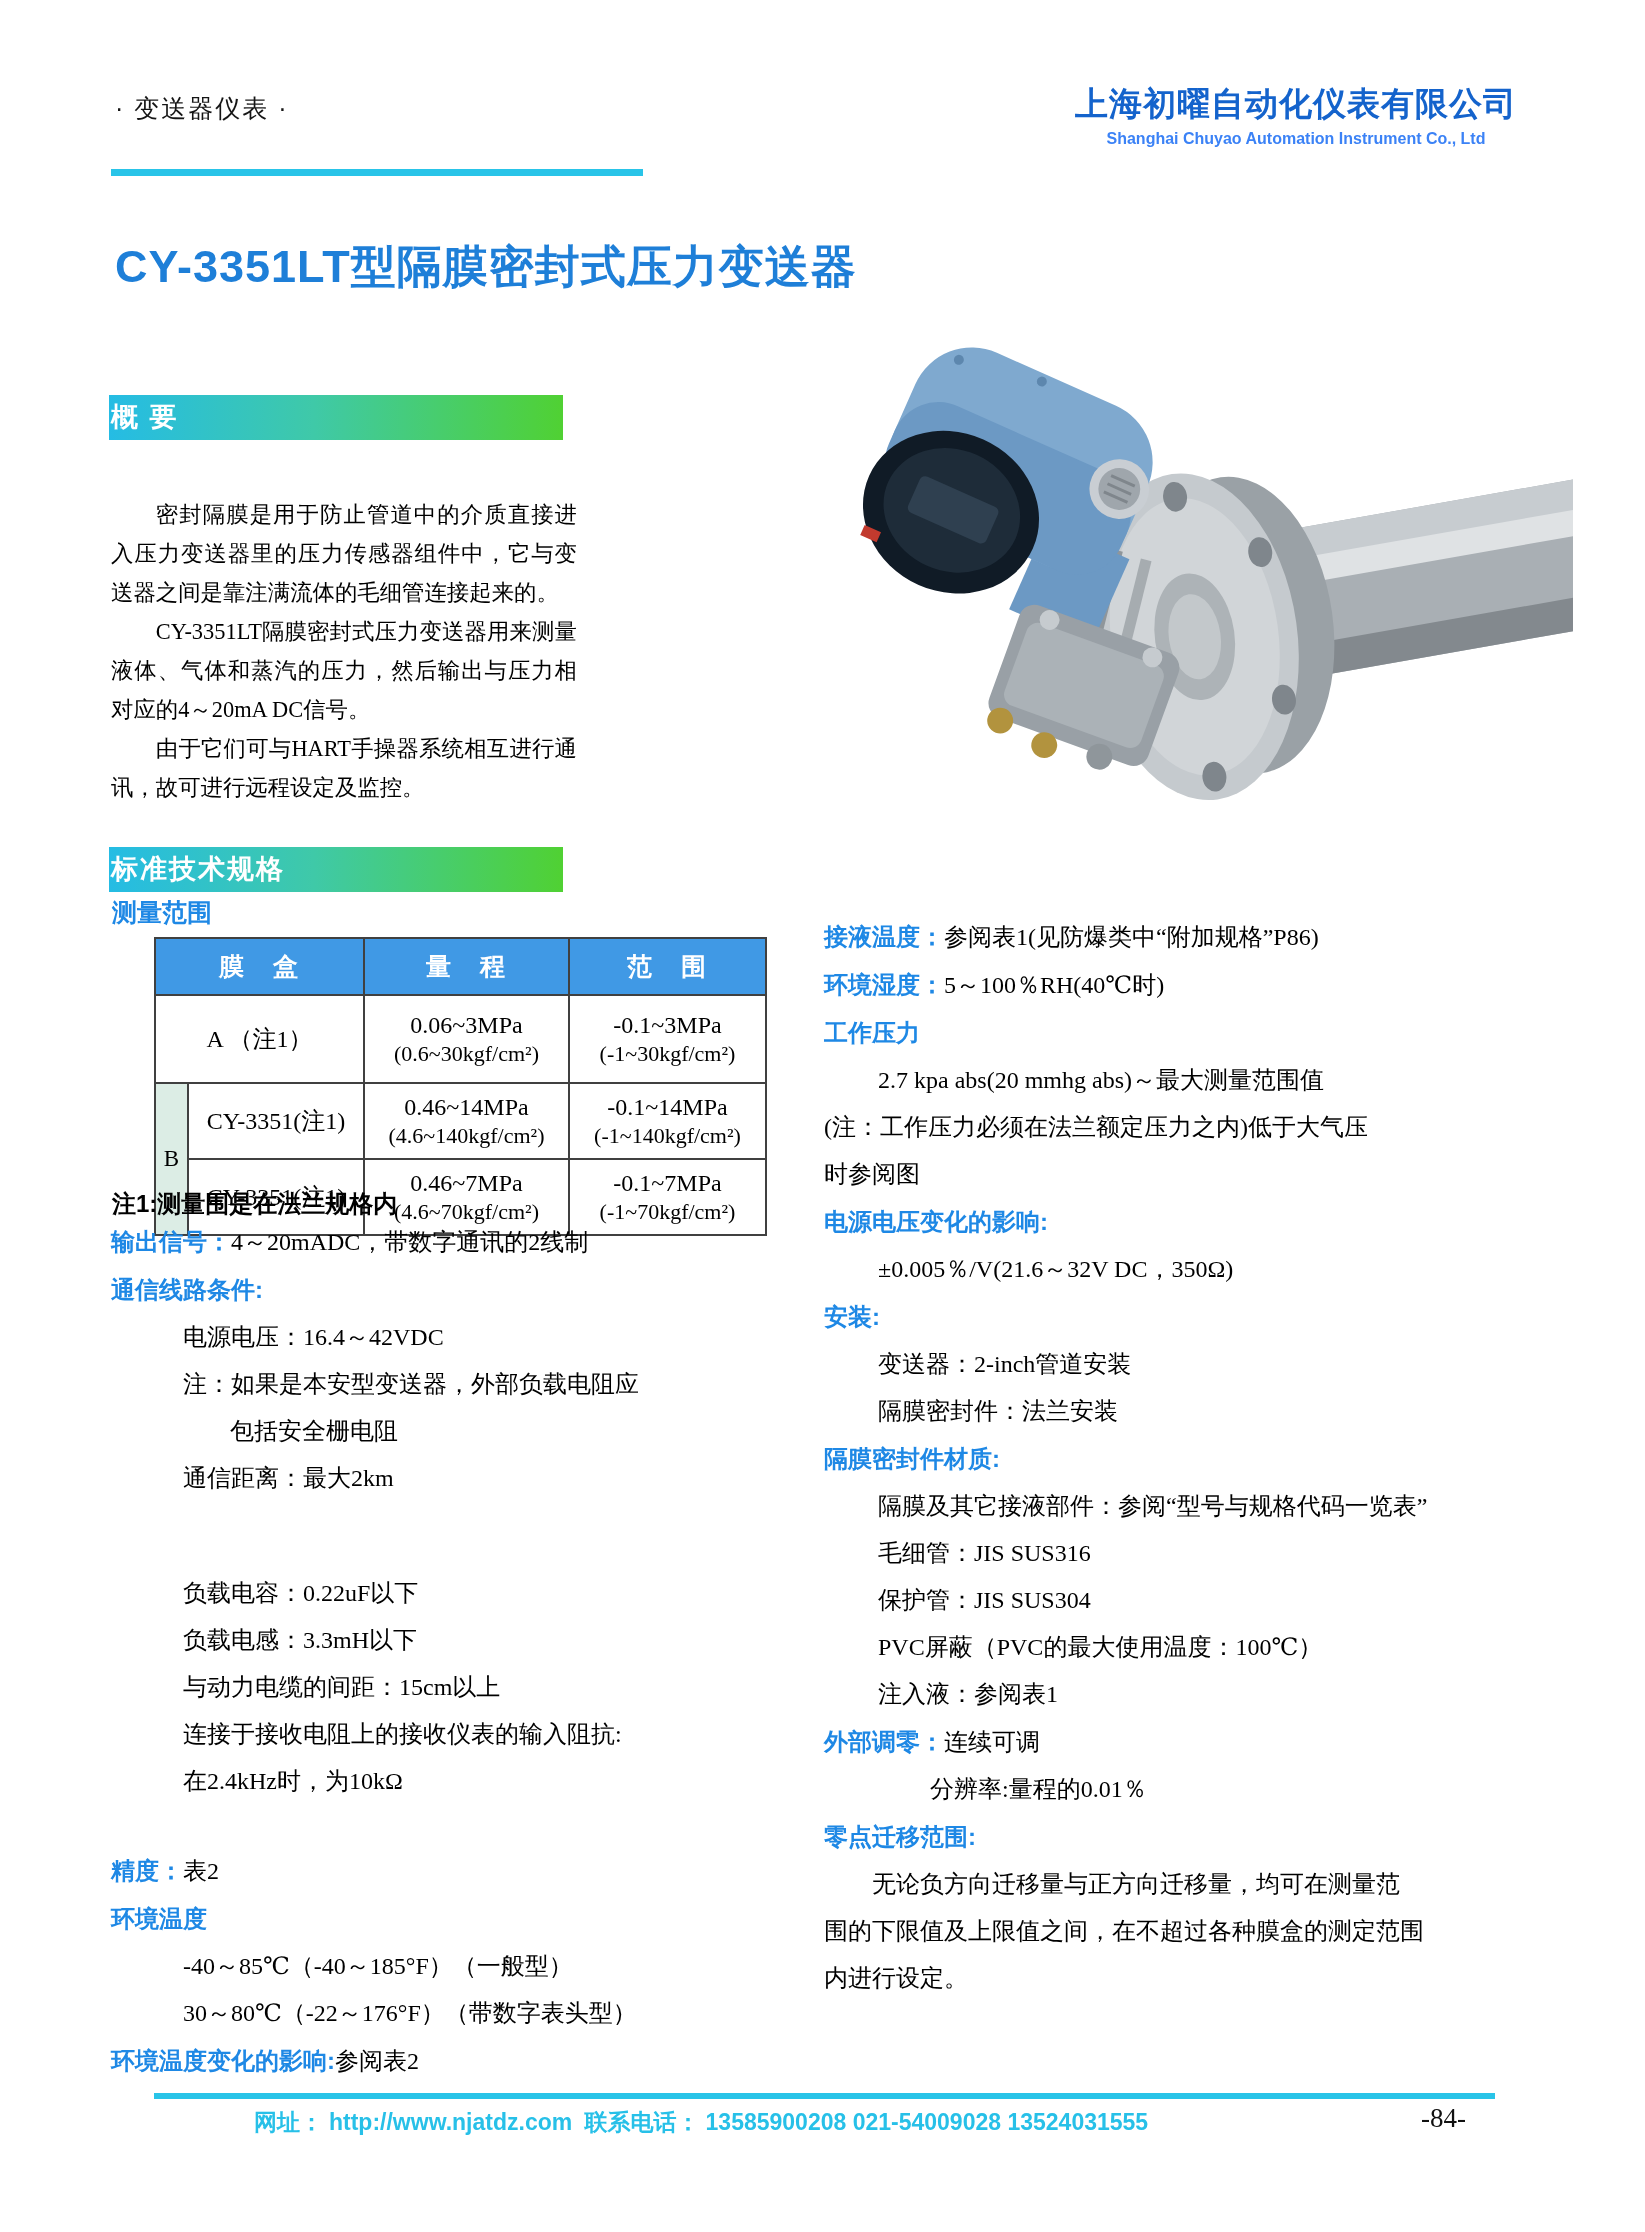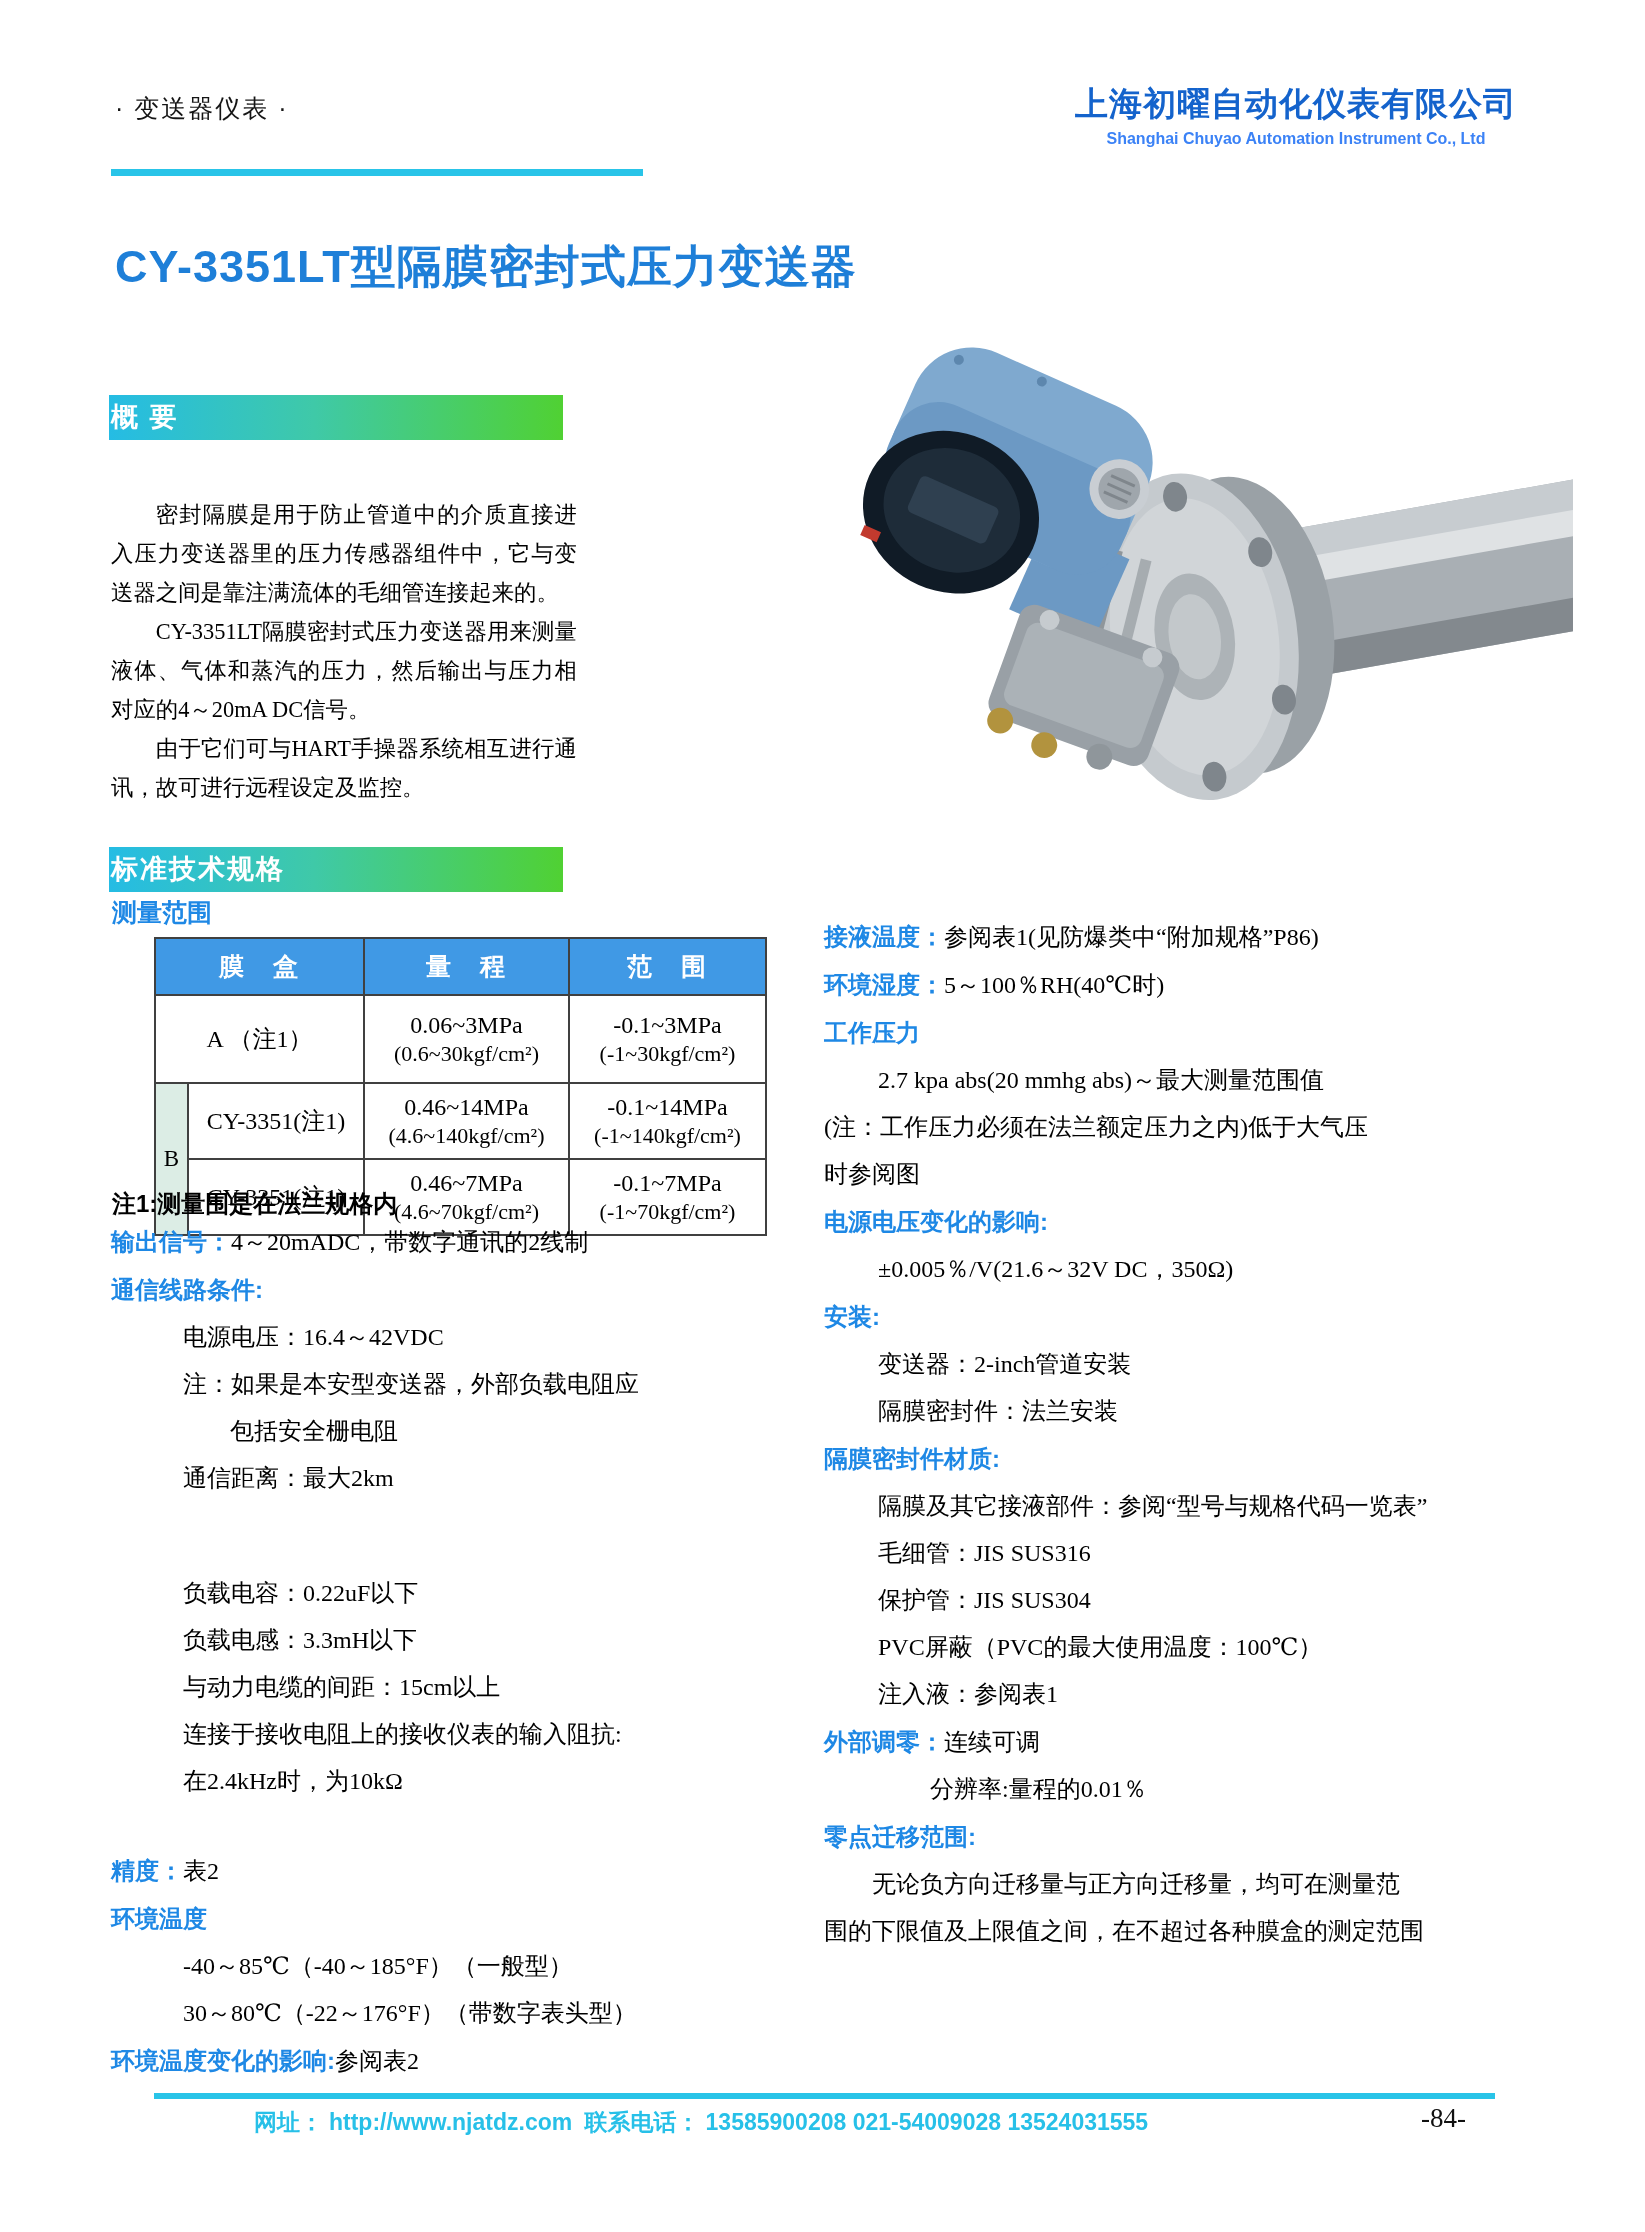--- a/index.html
+++ b/index.html
@@ -234,20 +234,21 @@
     <div class="line rind1">隔膜及其它接液部件：参阅“型号与规格代码一览表”</div>
     <div class="line rind1">毛细管：JIS SUS316</div>
     <div class="line rind1">保护管：JIS SUS304</div>
     <div class="line rind1">PVC屏蔽（PVC的最大使用温度：100℃）</div>
     <div class="line rind1">注入液：参阅表1</div>
     <div class="line"><span class="lbl">外部调零：</span><span>连续可调</span></div>
     <div class="line rind2">分辨率:量程的0.01％</div>
     <div class="line"><span class="lbl">零点迁移范围:</span></div>
     <div class="line pind">无论负方向迁移量与正方向迁移量，均可在测量范</div>
     <div class="line">围的下限值及上限值之间，在不超过各种膜盒的测定范围</div>
+    <div class="line">内进行设定。</div>
   </div>
 
   <div class="footer-rule"></div>
   <div class="footer-text">
     <span>网址：</span><span>http://www.njatdz.com</span>
     <span>联系电话：</span><span>13585900208 021-54009028 13524031555</span>
   </div>
   <div class="page-no">-84-</div>
 
 </div>

